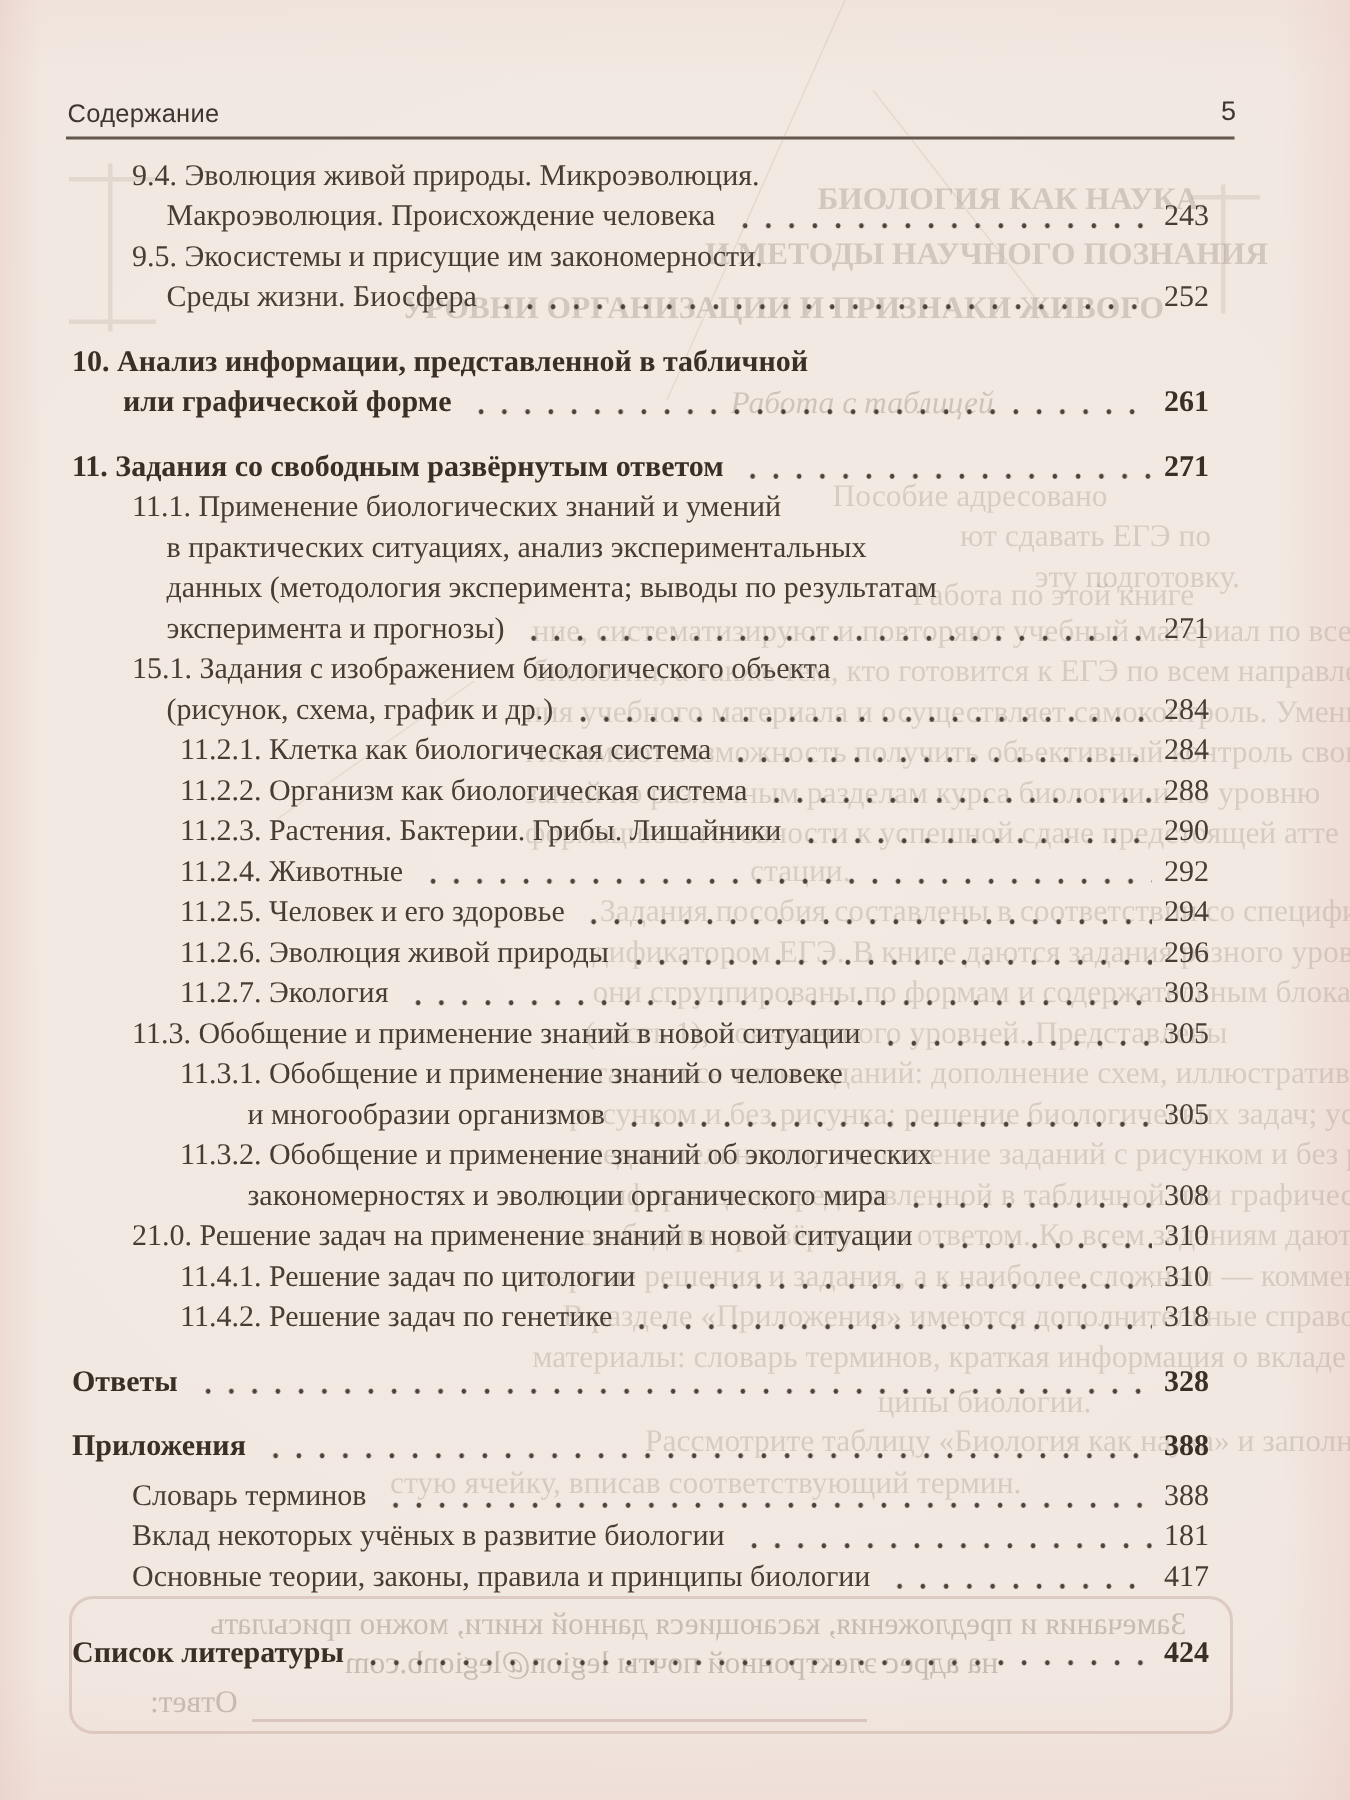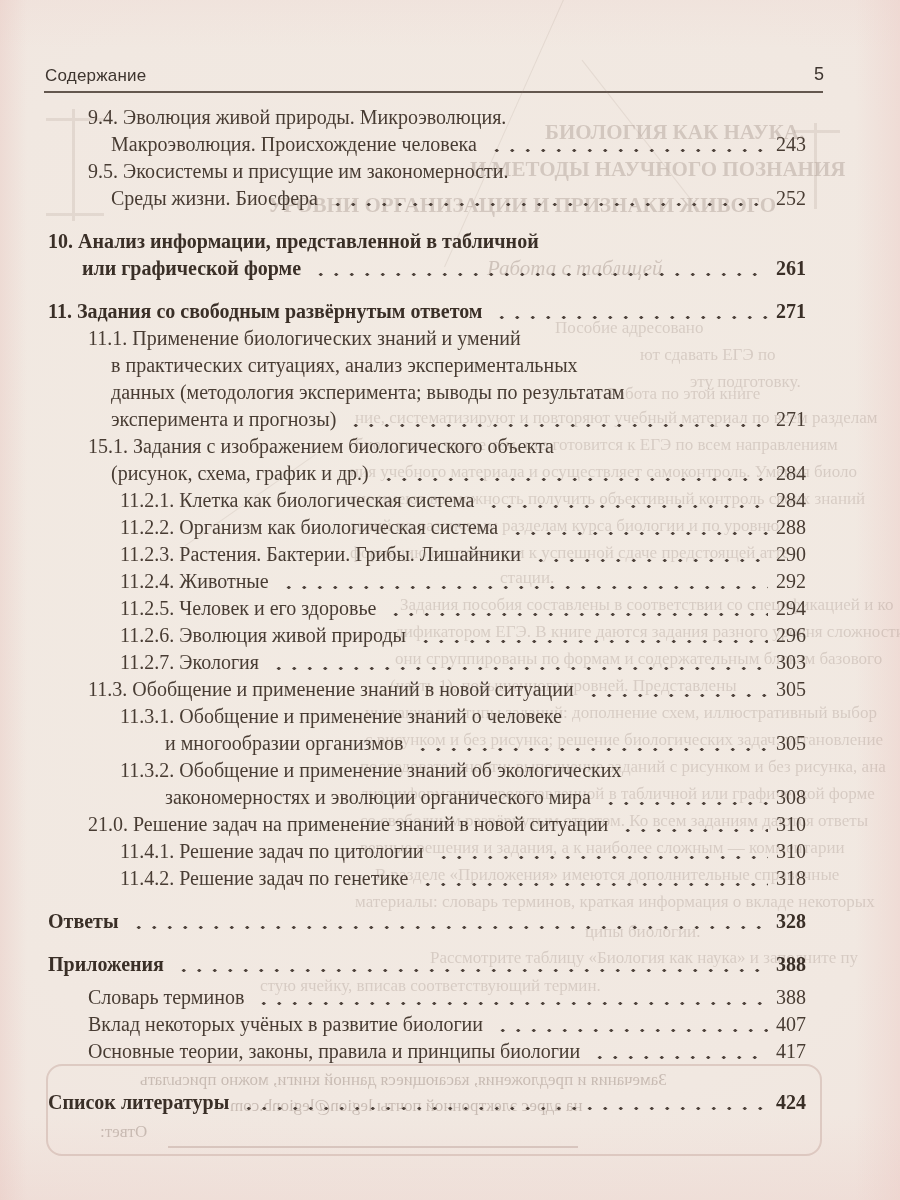--- a/index.html
+++ b/index.html
@@ -33,21 +33,21 @@
   .l2 {padding-left:40px;}
   .l2c{padding-left:63px;}
   .l3 {padding-left:72px;}
   .l3c{padding-left:117px;}
   .txt{flex:0 0 auto;}
   .lead{flex:1 1 auto; height:27px; margin:0 8px 0 10px;
     background-image:radial-gradient(circle, rgba(64,52,45,.92) 1.45px, rgba(64,52,45,0) 1.8px);
     background-size:15.5px 27px; background-position:2px 6px; background-repeat:repeat;}
   .num{flex:0 0 50px; text-align:left;}
   
-  .g{position:absolute; font-family:"Liberation Serif",serif; font-size:17px; color:#8d7a70;
+  .g{position:absolute; font-family:"Liberation Serif",serif; font-size:21px; color:#8d7a70;
     opacity:.26; filter:blur(.5px); white-space:nowrap; z-index:1;}
   .gb{font-weight:bold; opacity:.30; font-size:21px;}
   .gi{font-style:italic; font-size:21px; opacity:.34;}
   .gm{transform:scaleX(-1); opacity:.40;}
   .g0{left:545px;top:120px;} .g1{left:470px;top:157px;text-align:right;} .g2{left:268px;top:193px;}
   .g3{left:487px;top:256px;} .g4{left:555px;top:318px;} .g5{left:640px;top:345px;}
   .g6{left:690px;top:372px;} .g7{left:608px;top:384px;} .g8{left:355px;top:408px;}
   .g9{left:355px;top:435px;} .g10{left:350px;top:462px;} .g11{left:350px;top:489px;}
   .g12{left:350px;top:516px;} .g13{left:350px;top:543px;} .g14{left:500px;top:568px;}
   .g15{left:400px;top:595px;} .g16{left:395px;top:622px;} .g17{left:395px;top:649px;}
@@ -272,21 +272,21 @@
           <span class="num">388</span>
         </div>
       <div class="row l2 after-head">
           <span class="txt">Словарь терминов</span>
           <span class="lead"></span>
           <span class="num">388</span>
         </div>
       <div class="row l2">
           <span class="txt">Вклад некоторых учёных в развитие биологии</span>
           <span class="lead"></span>
-          <span class="num">407</span>
+          <span class="num">181</span>
         </div>
       <div class="row l2">
           <span class="txt">Основные теории, законы, правила и принципы биологии</span>
           <span class="lead"></span>
           <span class="num">417</span>
         </div>
     </div>
 
     <div class="sec big">
       <div class="row l1 b">

